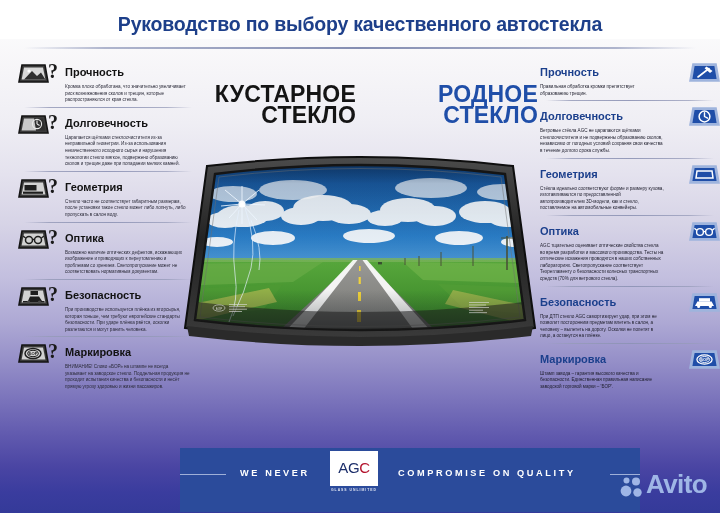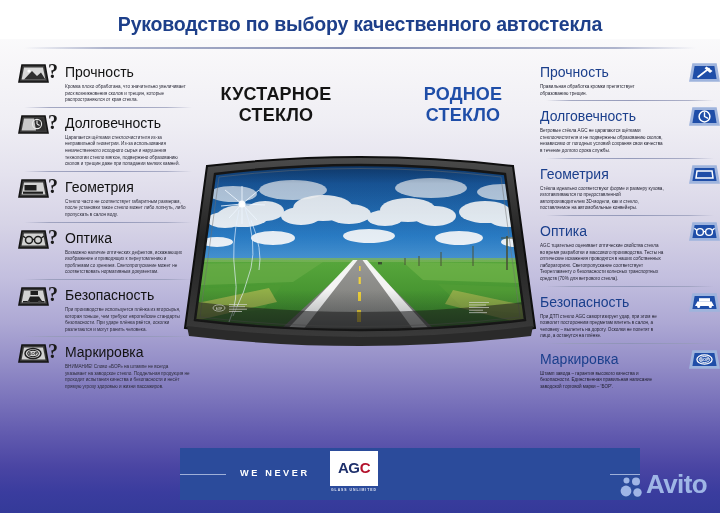--- a/index.html
+++ b/index.html
@@ -42,21 +42,21 @@
   .item{position:relative;margin-bottom:3px;padding-top:6px;}
   .item .divider{
     position:absolute;left:6px;top:0;width:168px;height:1px;
     background:linear-gradient(90deg,rgba(160,165,190,0) 0%,
       rgba(150,155,185,.85) 15%, rgba(140,146,180,.9) 50%,
       rgba(150,155,185,.75) 85%, rgba(160,165,190,0) 100%);
   }
 
   .item-head{position:relative;height:22px;}
   .item-title{
-    position:absolute;font-size:14px;font-weight:normal;line-height:14px;
+    position:absolute;font-size:11px;font-weight:bold;line-height:14px;
     white-space:nowrap;
     text-align:center;
   }
   .col-left .item-title{left:47px;top:3px;color:#121212;}
   .col-right .item-title{left:0;top:3px;color:#1b3f8c;}
 
   .item-body{
     font-size:4.6px;line-height:6.6px;color:#2a2a38;
     text-align:left;word-spacing:-0.1px;
   }
@@ -73,34 +73,34 @@
     position:absolute;left:0;top:0;width:31px;height:22px;
   }
   .qmark{
     position:absolute;left:30px;top:-2px;
     font-size:20px;font-weight:bold;color:#1a1a1a;line-height:20px;
     font-family:"Liberation Serif",serif;
   }
 
   
   .centre-label{
-    position:absolute;text-align:center;font-weight:bold;
-    font-size:18px;line-height:21px;letter-spacing:0.2px;
+    position:absolute;text-align:right;font-weight:bold;
+    font-size:23px;line-height:21px;letter-spacing:0.2px;
   }
   .label-left{left:196px;top:84px;width:160px;color:#141414;}
   .label-right{left:388px;top:84px;width:150px;color:#1f4ea8;}
 
   
   .windshield{
     position:absolute;left:173px;top:150px;width:374px;height:215px;
   }
 
   
   .banner{
-    position:absolute;left:180px;top:448px;width:460px;height:52px;
+    position:absolute;left:180px;top:448px;width:460px;height:64px;
     background:#2b4b9b;
   }
   .banner-line{
     position:absolute;top:26px;height:1px;background:#9fb0d8;
   }
   .banner-line.l{left:0px;width:46px;}
   .banner-line.r{left:430px;width:30px;}
   .banner-text{
     position:absolute;top:20px;
     font-size:9.2px;font-weight:bold;color:#ffffff;letter-spacing:2.6px;
@@ -109,21 +109,21 @@
   .banner-text.we{left:60px;}
   .banner-text.cq{left:218px;}
   .agc-logo{
     position:absolute;left:150px;top:3px;width:48px;height:46px;
   }
   .agc-box{
     position:absolute;left:0;top:0;width:48px;height:35px;background:#ffffff;
   }
   .agc-word{
     position:absolute;left:0;top:9px;width:48px;text-align:center;
-    font-size:15px;font-weight:bold;color:#1d2f6b;letter-spacing:-0.4px;
+    font-size:15px;font-weight:normal;color:#1d2f6b;letter-spacing:-0.4px;
     line-height:16px;
   }
   .agc-word .g{color:#b3122c;}
   .agc-sub{
     position:absolute;left:0;top:37px;width:48px;text-align:center;
     font-size:3.4px;font-weight:bold;color:#dfe4f2;letter-spacing:1px;
   }
 
   .avito{
     position:absolute;left:620px;top:470px;width:96px;height:34px;
@@ -530,20 +530,21 @@
   </div>
 
   <div class="banner">
     <div class="banner-line l"></div>
     <div class="banner-text we">WE NEVER</div>
     <div class="agc-logo">
       <div class="agc-box"></div>
       <div class="agc-word"><span>AG</span><span class="g">C</span></div>
       <div class="agc-sub">GLASS UNLIMITED</div>
     </div>
+    <div class="banner-text cq">COMPROMISE ON QUALITY</div>
     <div class="banner-line r"></div>
   </div>
 
   <div class="avito">
     <svg class="avito-dots" viewBox="0 0 24 22">
       <circle cx="6" cy="15" r="5.4" fill="#9fb6e6"></circle>
       <circle cx="17.5" cy="16.5" r="4.2" fill="#9fb6e6"></circle>
       <circle cx="16" cy="5.5" r="4" fill="#9fb6e6"></circle>
       <circle cx="6.5" cy="4.5" r="3" fill="#9fb6e6"></circle>
     </svg>

